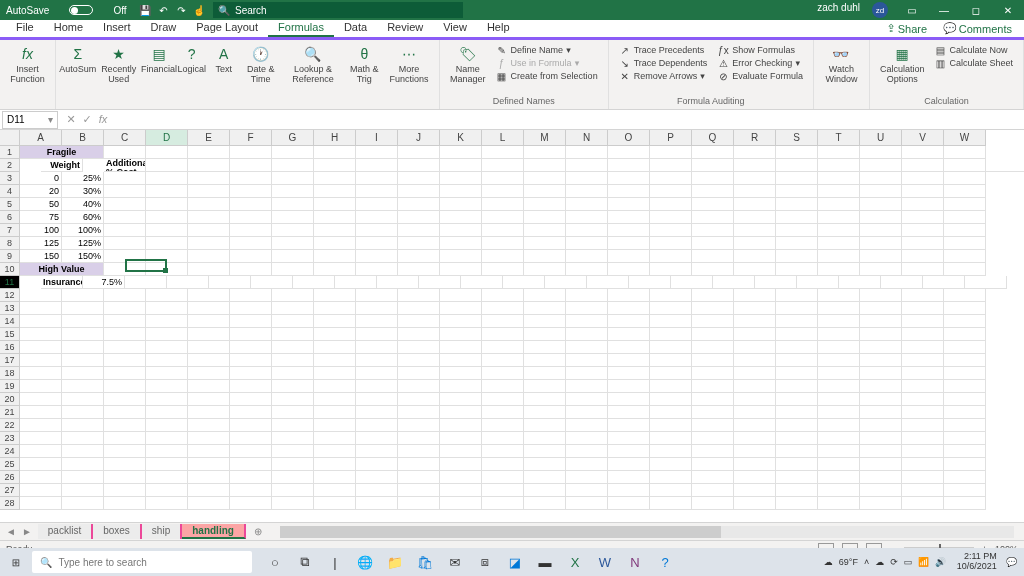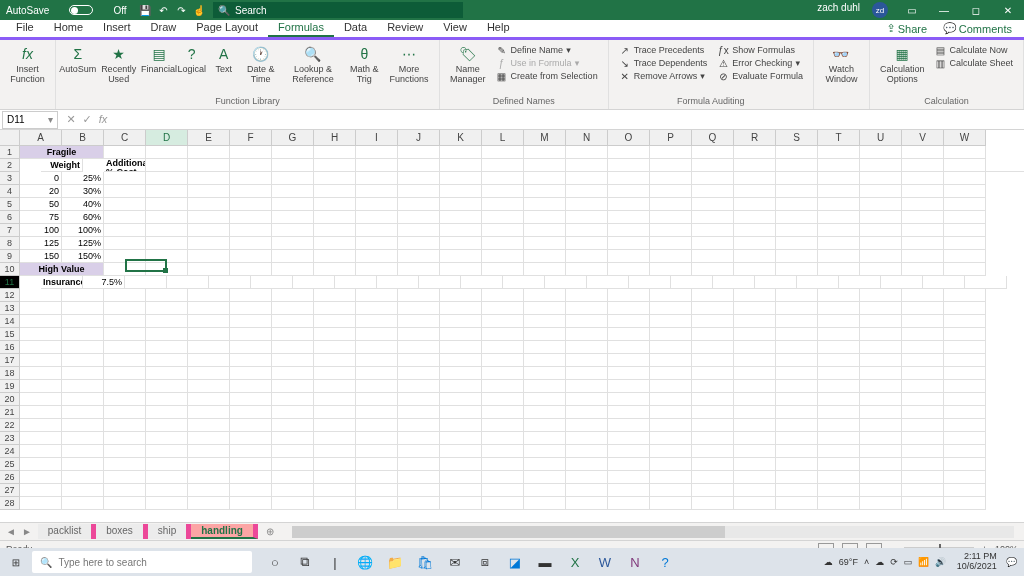--- a/index.html
+++ b/index.html
@@ -56,21 +56,21 @@
 .cell.r { text-align: right; }
 .cell.b { font-weight: bold; margin-left: 21px; }
 .cell.hdr { background: #d9cfe8; text-align: center; font-weight: bold; }
 .cell.hdr2 { background: #d9cfe8; text-align: center; font-weight: bold; }
 .cursor { position: absolute; border: 2px solid #217346; pointer-events: none; }
 .cursor .handle { position: absolute; right: -3px; bottom: -3px; width: 5px; height: 5px; background: #217346; }
 
 .sheettabs { height: 18px; background: #f3f2f1; border-top: 1px solid #d4d4d4; display: flex; align-items: center; font-size: 10px; }
 .sheettabs .nav { padding: 0 6px; color: #888; display: flex; gap: 6px; }
 .sheettabs .tabbar { display: flex; }
-.sheettabs .stab { padding: 1px 10px; border-right: 5px solid #ec4899; color: #666; cursor: pointer; background: #ececec; }
+.sheettabs .stab { padding: 1px 10px; border-right: 2px solid #ec4899; color: #666; cursor: pointer; background: #ececec; }
 .sheettabs .stab.active { background: #fca5a5; color: #217346; font-weight: 600; border-bottom: 2px solid #217346; }
 .sheettabs .add { padding: 0 8px; color: #888; }
 .sheettabs .hscroll { flex: 1; margin: 0 10px; height: 12px; background: #e8e8e8; position: relative; }
 .sheettabs .hscroll .thumb { position: absolute; left: 0; width: 60%; height: 100%; background: #cdcdcd; }
 
 .statusbar { height: 16px; background: #f3f2f1; border-top: 1px solid #d4d4d4; display: flex; align-items: center; font-size: 9px; color: #555; padding: 0 6px; }
 .statusbar .right { margin-left: auto; display: flex; align-items: center; gap: 8px; }
 .viewbtn { width: 16px; height: 12px; border: 1px solid #999; }
 .zoom-slider { width: 70px; height: 3px; background: #ccc; position: relative; }
 .zoom-slider .knob { position: absolute; left: 50%; top: -3px; width: 2px; height: 9px; background: #666; }
@@ -190,21 +190,20 @@
           <span class="ico">θ</span>
           <span class="lbl">Math &amp;
 Trig</span>
         </div>
       <div class="rbtn">
           <span class="ico">⋯</span>
           <span class="lbl">More
 Functions</span>
         </div>
     </div>
-    <div class="label">Function Library</div>
   </div>
   <div class="ribbon-group">
     <div class="items">
       <div class="rbtn">
           <span class="ico">🏷</span>
           <span class="lbl">Name
 Manager</span>
         </div>
       <div class="rstack">
         <div class="row">

